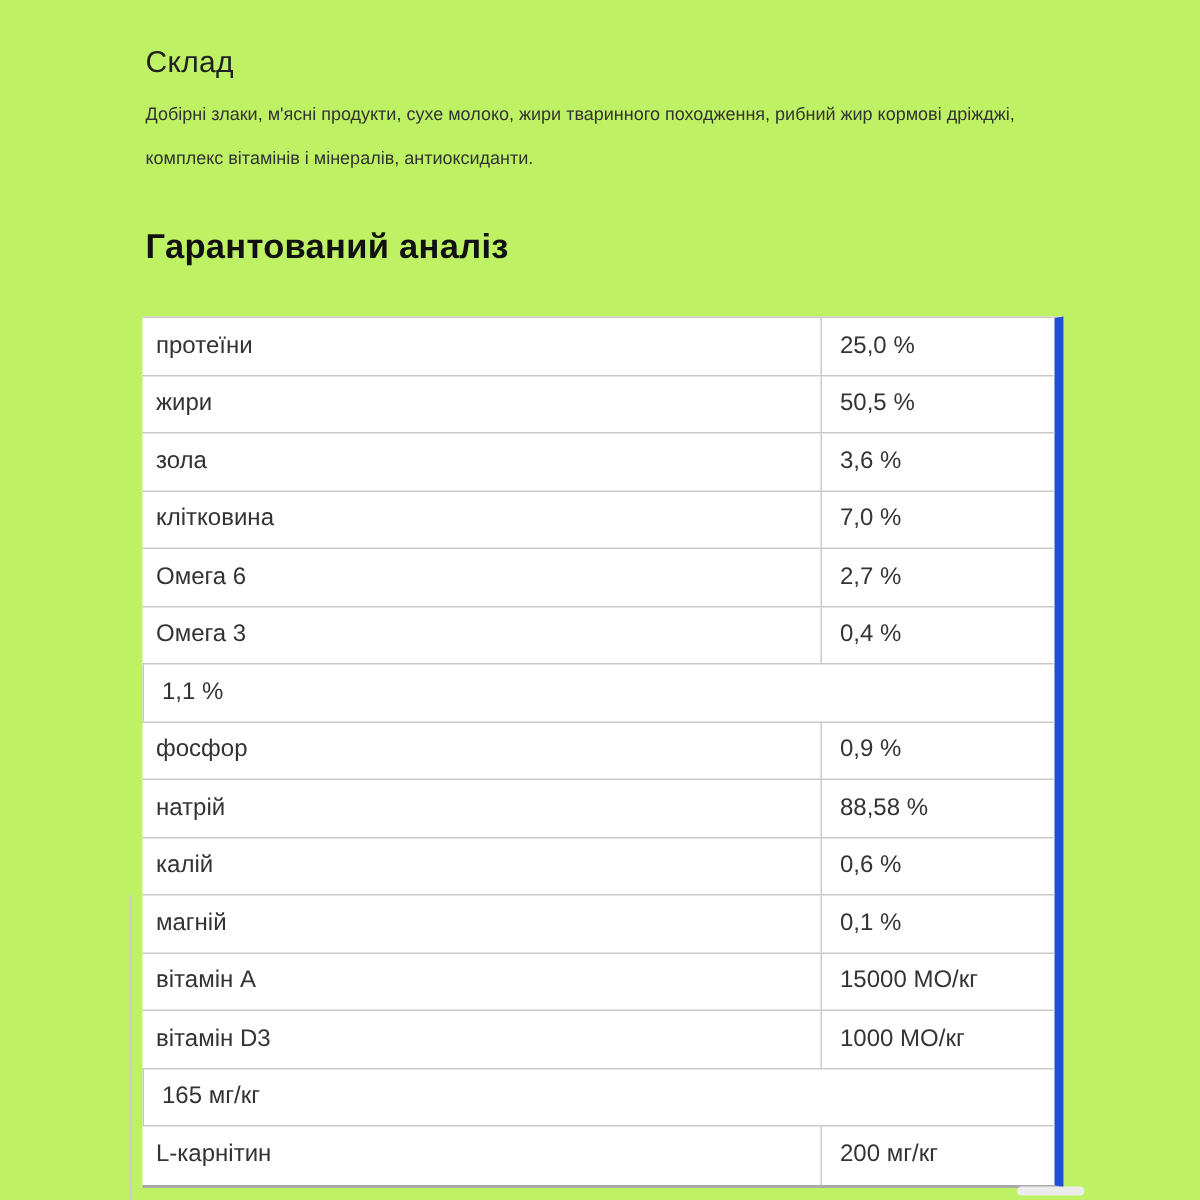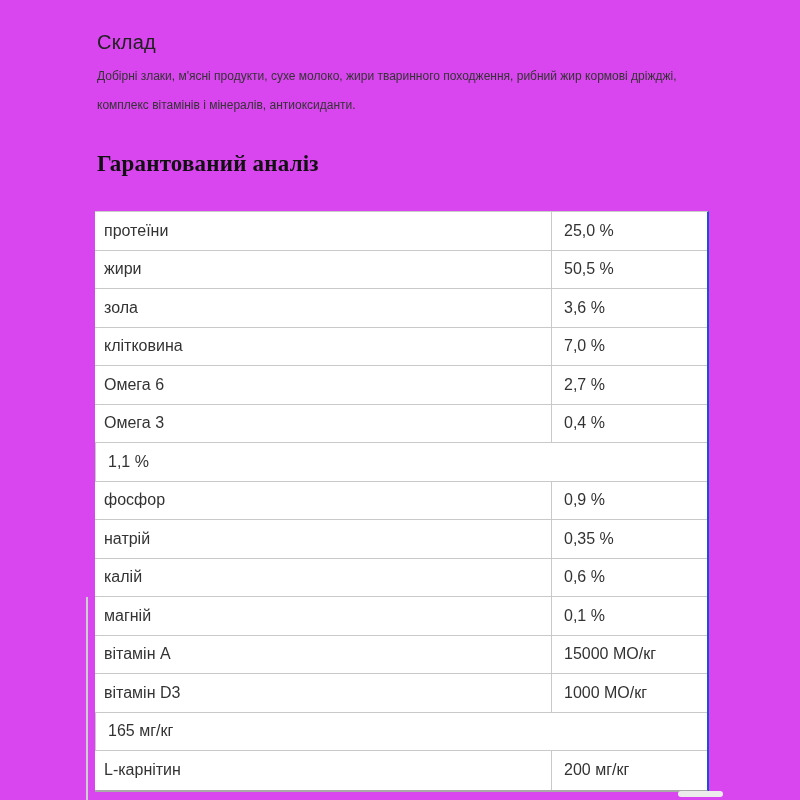--- a/index.html
+++ b/index.html
@@ -3,21 +3,21 @@
 <meta charset="utf-8">
 <style>
   * { margin: 0; padding: 0; box-sizing: border-box; }
   html, body { width: 800px; height: 800px; background: #ffffff; }
   body { font-family: "Liberation Sans", sans-serif; color: #333; }
 
   .page {
     position: relative;
     width: 800px;
     height: 800px;
-    background: #d946ef;
+    background: #bef264;
     overflow: hidden;
   }
 
   .composition-heading {
     position: absolute;
     left: 97px;
     top: 31px;
     font-size: 20px;
     font-weight: 400;
     color: #212121;
@@ -35,30 +35,29 @@
   }
 
   .analysis-heading {
     position: absolute;
     left: 97px;
     top: 151px;
     font-size: 23px;
     font-weight: 700;
     color: #111111;
     letter-spacing: 0.2px;
-    font-family: Liberation Serif, serif;
   }
 
   .analysis-table {
     position: absolute;
     left: 95px;
     top: 211px;
     width: 614px;
     border-top: 1px solid #c9c9c9;
-    border-right: 2px solid #1d4ed8;
+    border-right: 6px solid #1d4ed8;
     border-bottom: 2px solid #a9a9a9;
     background: #ffffff;
   }
 
   .trow {
     display: flex;
     height: 38.5px;
     align-items: stretch;
   }
   .trow:not(:last-child) {
@@ -142,21 +141,21 @@
         </div>
         <div class="trow">
           <div class="cell value">1,1 %</div>
         </div>
         <div class="trow">
           <div class="cell label">фосфор</div>
           <div class="cell value">0,9 %</div>
         </div>
         <div class="trow">
           <div class="cell label">натрій</div>
-          <div class="cell value">0,35 %</div>
+          <div class="cell value">88,58 %</div>
         </div>
         <div class="trow">
           <div class="cell label">калій</div>
           <div class="cell value">0,6 %</div>
         </div>
         <div class="trow">
           <div class="cell label">магній</div>
           <div class="cell value">0,1 %</div>
         </div>
         <div class="trow">

